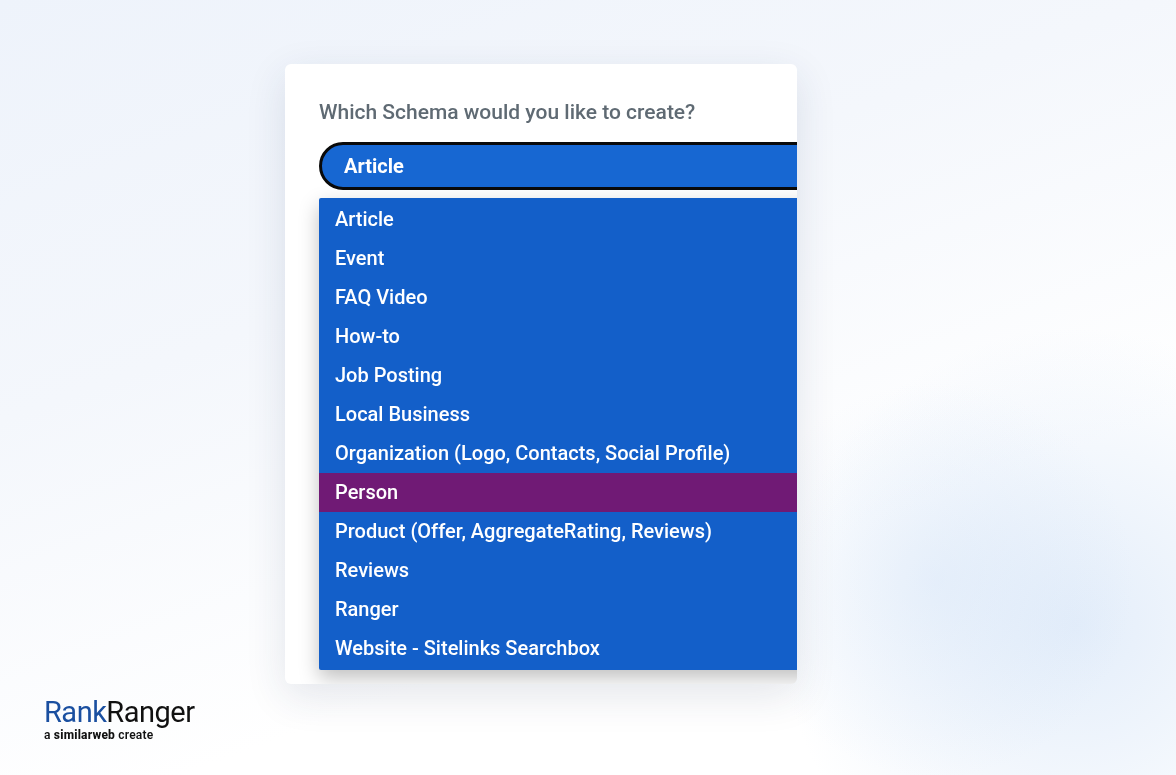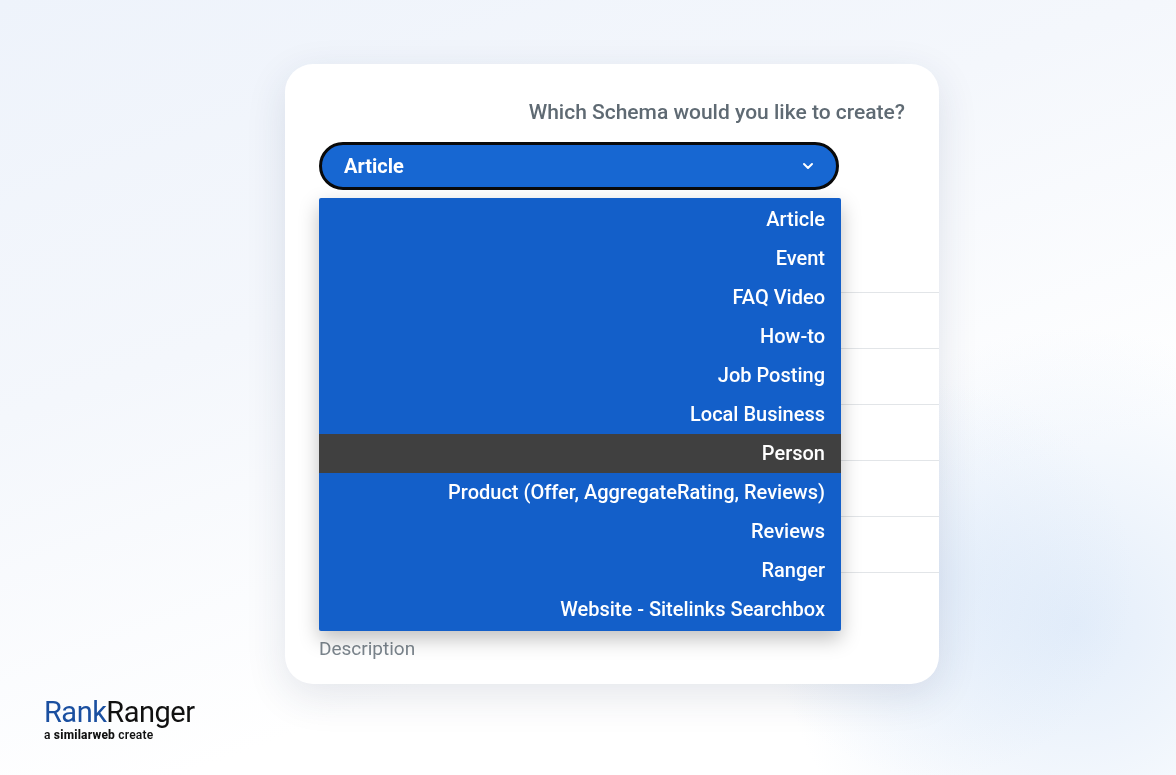--- a/index.html
+++ b/index.html
@@ -19,28 +19,27 @@
     pointer-events: none;
   }
   .bg-blob.b1 { width: 600px; height: 600px; right: -200px; bottom: -150px; }
   .bg-blob.b2 { width: 400px; height: 400px; right: 40px; top: 380px; opacity: .6; }
 
   
   .card {
     position: absolute;
     left: 285px;
     top: 64px;
-    width: 654px;
+    width: 512px;
     height: 620px;
     background: #ffffff;
-    border-radius: 28px;
+    border-radius: 6px;
     box-shadow: 0 12px 40px rgba(30,50,90,0.12);
     padding: 36px 34px 20px 34px;
     overflow: hidden;
-    text-align: right;
   }
 
   .prompt {
     color: #5f6a73;
     font-size: 21px;
     font-weight: 500;
     margin-bottom: 18px;
   }
 
   .select-wrap {
@@ -85,21 +84,21 @@
     z-index: 5;
     padding: 2px 0;
   }
   .dropdown-item {
     padding: 4px 16px 4px 16px;
     line-height: 1.55;
     cursor: pointer;
     white-space: nowrap;
   }
   .dropdown-item.hover {
-    background: #404040;
+    background: #701a75;
   }
 
   
   .form-rows {
     position: absolute;
     left: 34px;
     right: 0;
     top: 228px;
     z-index: 1;
   }
@@ -159,20 +158,21 @@
       </span>
     </div>
 
     <div class="dropdown" id="dropdown">
         <div class="dropdown-item">Article</div>
         <div class="dropdown-item">Event</div>
         <div class="dropdown-item">FAQ Video</div>
         <div class="dropdown-item">How-to</div>
         <div class="dropdown-item">Job Posting</div>
         <div class="dropdown-item">Local Business</div>
+        <div class="dropdown-item">Organization (Logo, Contacts, Social Profile)</div>
         <div class="dropdown-item hover">Person</div>
         <div class="dropdown-item">Product (Offer, AggregateRating, Reviews)</div>
         <div class="dropdown-item">Reviews</div>
         <div class="dropdown-item">Ranger</div>
         <div class="dropdown-item">Website - Sitelinks Searchbox</div>
       </div>
   </div>
 
   <div class="form-rows">
     <div class="form-row"></div>

